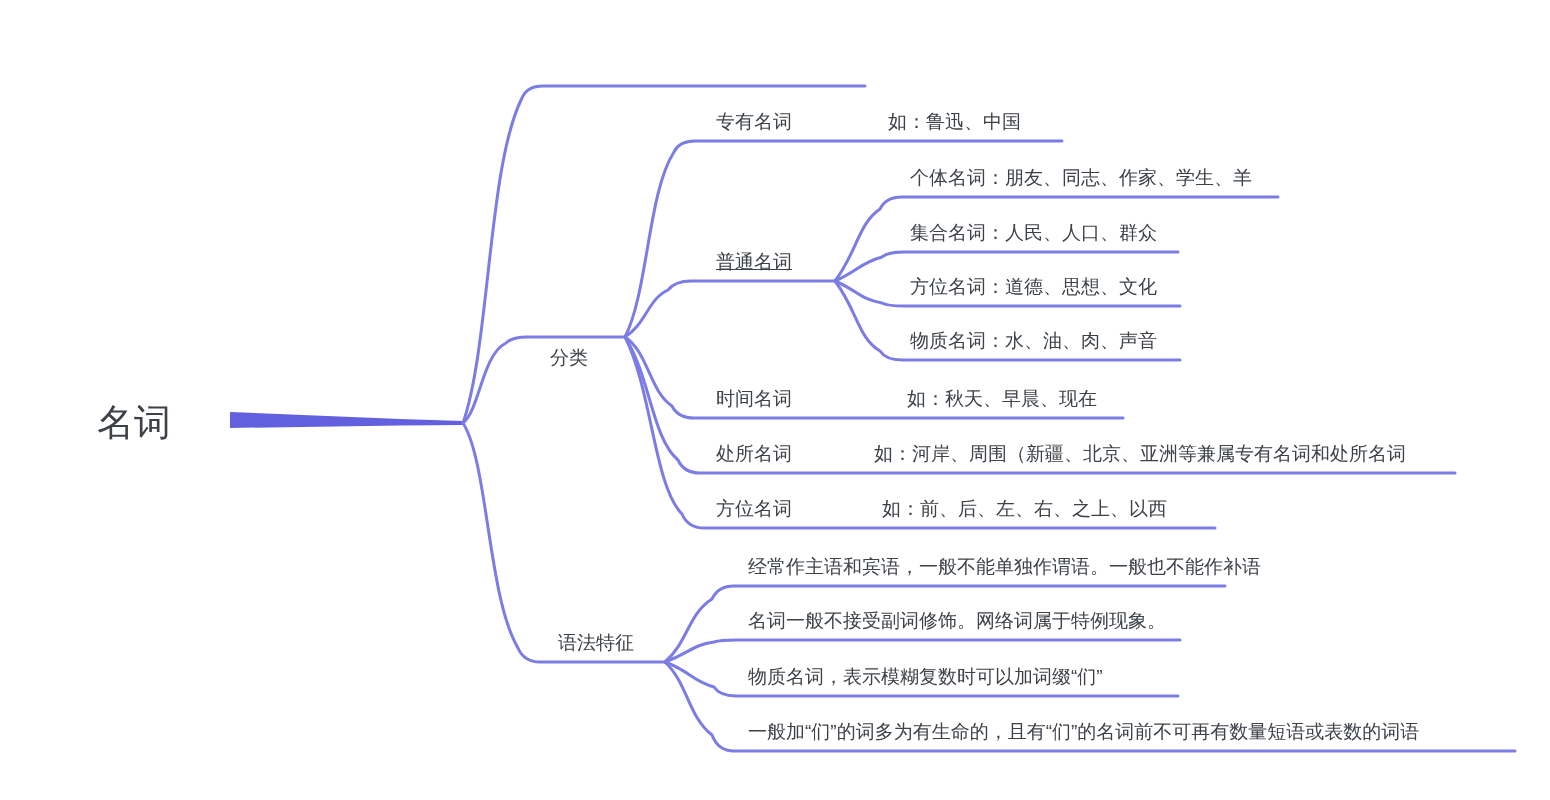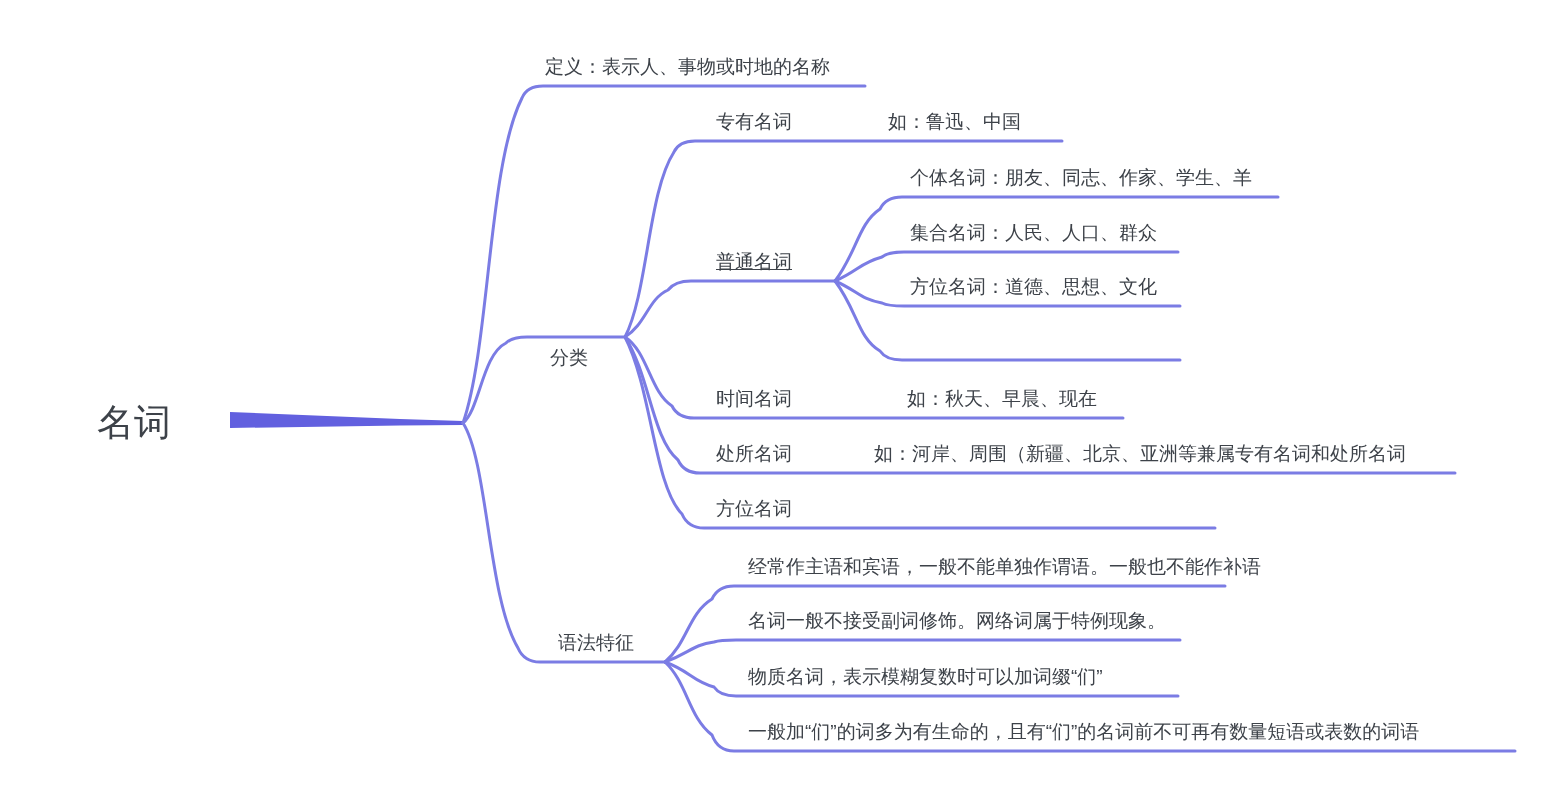--- a/index.html
+++ b/index.html
@@ -64,38 +64,39 @@
     <path class="branch" d="M835,281 C857,310 858,338 880,351 Q886,360 902,360 H1180"></path>
 
     <path class="branch" d="M665,662 C688,642 688,614 712,599 Q718,586 734,586 H1225"></path>
     <path class="branch" d="M665,662 C690,653 692,645 714,642 Q720,640 736,640 H1180"></path>
     <path class="branch" d="M665,662 C690,671 692,681 714,687 Q720,696 736,696 H1178"></path>
     <path class="branch" d="M665,662 C688,684 688,716 712,735 Q718,751 734,751 H1515"></path>
   </svg>
 
   <div class="label root-label" style="left:97px;top:400px;">名词</div>
 
-  <div class="label" style="left:545px;top:54px;">定义：表示人、事物或时地的名称</div>
   <div class="label" style="left:550px;top:305px;margin-top:40px;">分类</div>
   <div class="label" style="left:558px;top:630px;">语法特征</div>
 
   <div class="label" style="left:716px;top:109px;">专有名词</div>
   <div class="label" style="left:888px;top:109px;">如：鲁迅、中国</div>
 
   <div class="label" style="left:716px;top:249px;text-decoration:underline;">普通名词</div>
   <div class="label" style="left:910px;top:165px;">个体名词：朋友、同志、作家、学生、羊</div>
   <div class="label" style="left:910px;top:220px;">集合名词：人民、人口、群众</div>
   <div class="label" style="left:910px;top:274px;">方位名词：道德、思想、文化</div>
+  <div class="label" style="left:910px;top:328px;">物质名词：水、油、肉、声音</div>
 
   <div class="label" style="left:716px;top:386px;text-align:right;">时间名词</div>
   <div class="label" style="left:907px;top:386px;">如：秋天、早晨、现在</div>
 
   <div class="label" style="left:716px;top:441px;">处所名词</div>
   <div class="label" style="left:874px;top:441px;">如：河岸、周围（新疆、北京、亚洲等兼属专有名词和处所名词</div>
 
   <div class="label" style="left:716px;top:496px;">方位名词</div>
+  <div class="label" style="left:882px;top:496px;">如：前、后、左、右、之上、以西</div>
 
   <div class="label" style="left:748px;top:554px;">经常作主语和宾语，一般不能单独作谓语。一般也不能作补语</div>
   <div class="label" style="left:748px;top:608px;">名词一般不接受副词修饰。网络词属于特例现象。</div>
   <div class="label" style="left:748px;top:664px;">物质名词，表示模糊复数时可以加词缀“们”</div>
   <div class="label" style="left:748px;top:719px;">一般加“们”的词多为有生命的，且有“们”的名词前不可再有数量短语或表数的词语</div>
 
 </div>
 
 </body></html>

